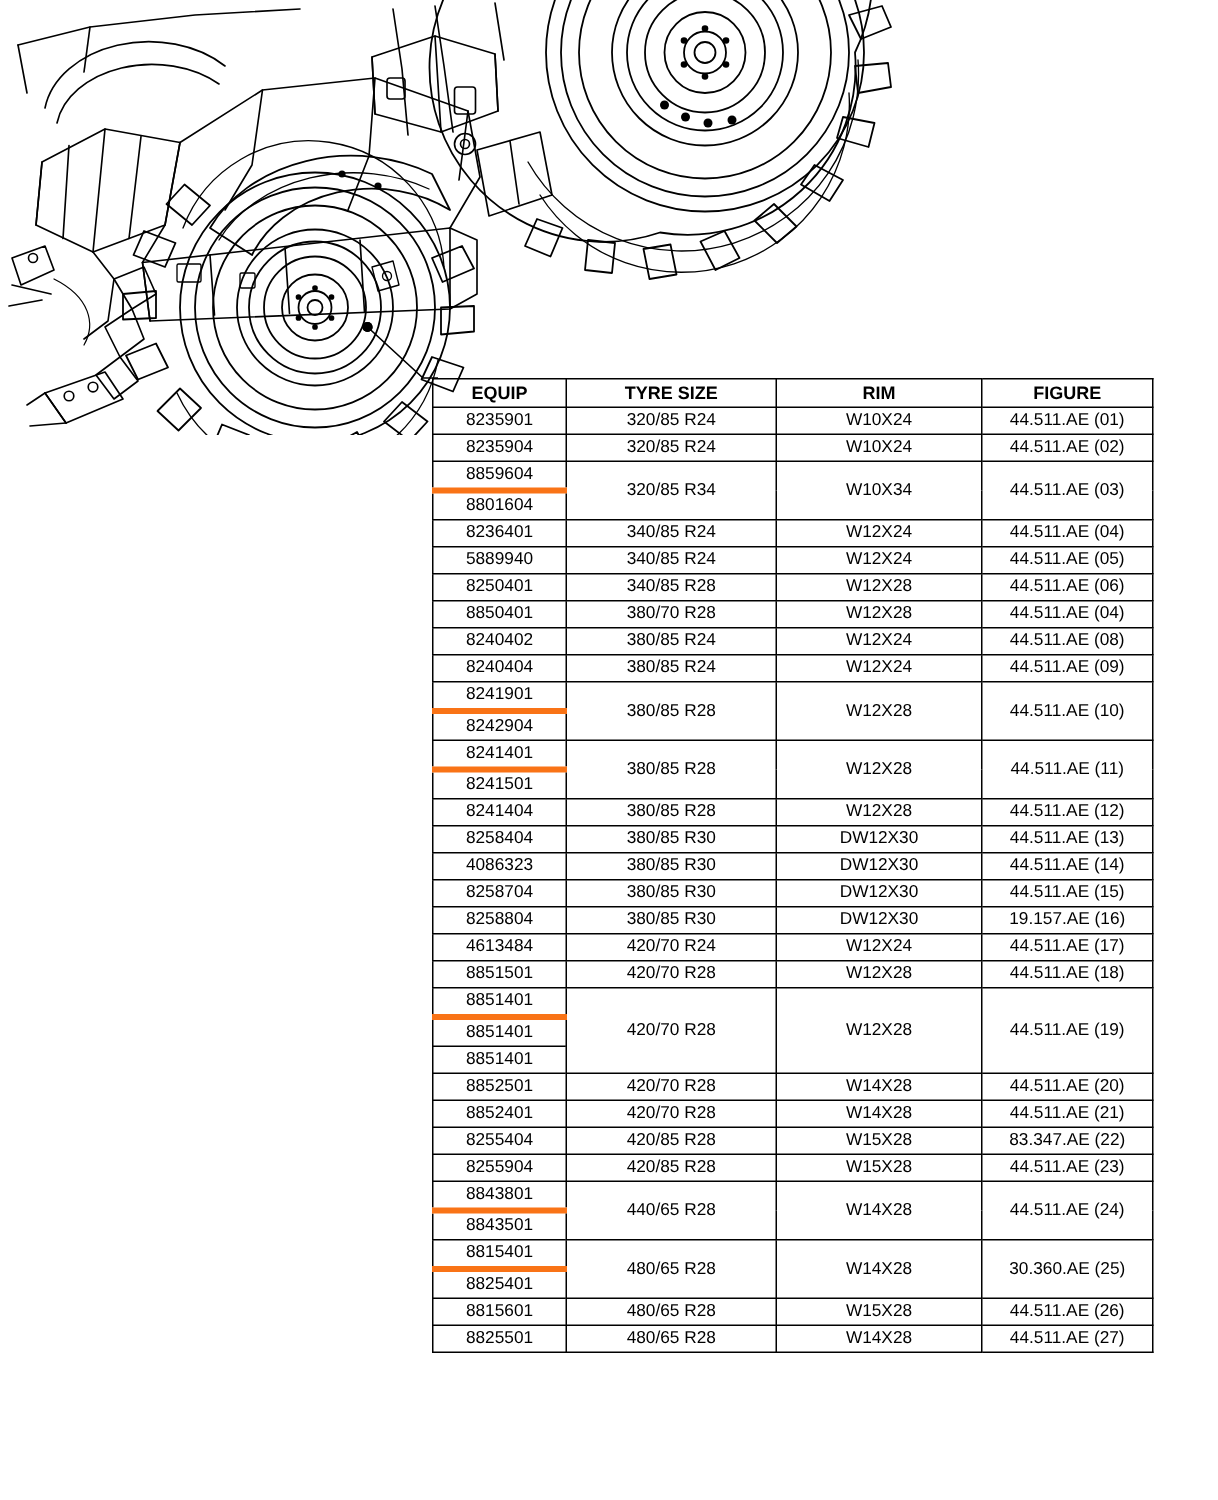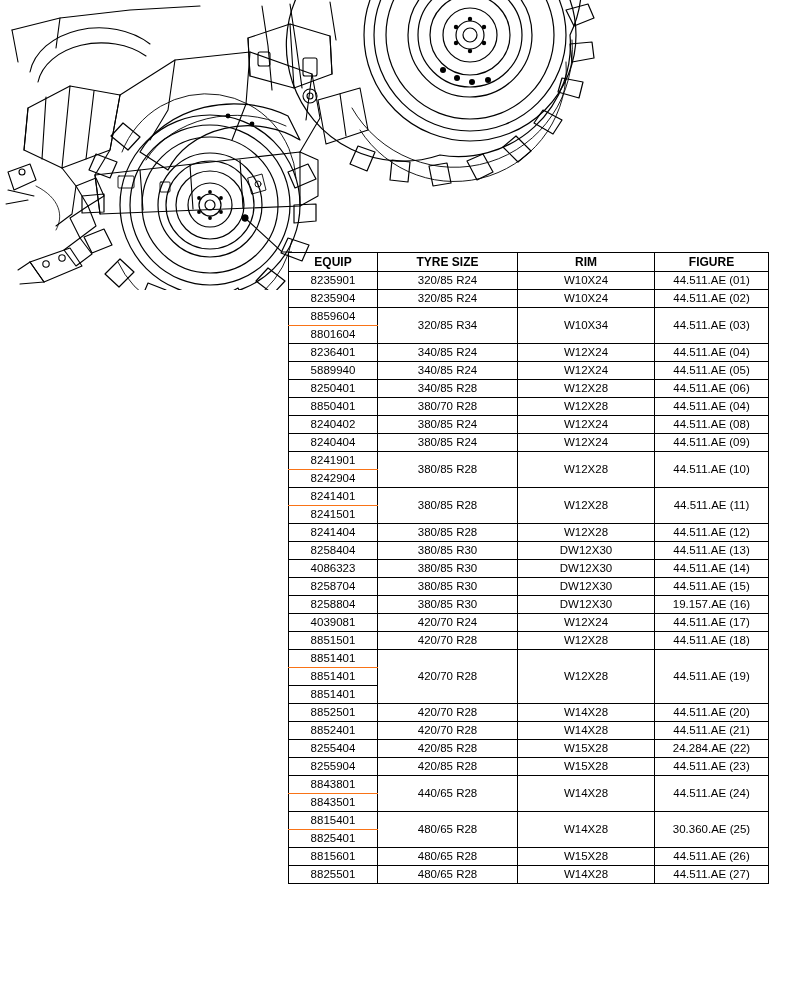--- a/index.html
+++ b/index.html
@@ -81,21 +81,21 @@
     font-size: 12px;
     height: 18px;
     line-height: 18px;
   }
   table.spec td.equip {
     font-size: 11.5px;
     margin-left: 16px;
   }
   
   table.spec td.equip.sub-top {
-    border-bottom: 1px solid #f97316;
+    border-bottom: 4px solid #f97316;
   }
   table.spec td.equip.sub-mid {
     border-top: 0;
     border-bottom: 1px solid #000000;
   }
   table.spec td.equip.sub-bot {
     border-top: 0;
   }
 </style>
 </head>
@@ -394,21 +394,21 @@
             <td>DW12X30</td>
             <td>44.511.AE (15)</td>
           </tr>
           <tr>
             <td class="equip">8258804</td>
             <td>380/85 R30</td>
             <td>DW12X30</td>
             <td>19.157.AE (16)</td>
           </tr>
           <tr>
-            <td class="equip">4039081</td>
+            <td class="equip">4613484</td>
             <td>420/70 R24</td>
             <td>W12X24</td>
             <td>44.511.AE (17)</td>
           </tr>
           <tr>
             <td class="equip">8851501</td>
             <td>420/70 R28</td>
             <td>W12X28</td>
             <td>44.511.AE (18)</td>
           </tr>
@@ -433,21 +433,21 @@
           <tr>
             <td class="equip">8852401</td>
             <td>420/70 R28</td>
             <td>W14X28</td>
             <td>44.511.AE (21)</td>
           </tr>
           <tr>
             <td class="equip">8255404</td>
             <td>420/85 R28</td>
             <td>W15X28</td>
-            <td>24.284.AE (22)</td>
+            <td>83.347.AE (22)</td>
           </tr>
           <tr>
             <td class="equip">8255904</td>
             <td>420/85 R28</td>
             <td>W15X28</td>
             <td>44.511.AE (23)</td>
           </tr>
           <tr>
             <td class="equip sub-top">8843801</td>
             <td rowspan="2">440/65 R28</td>

